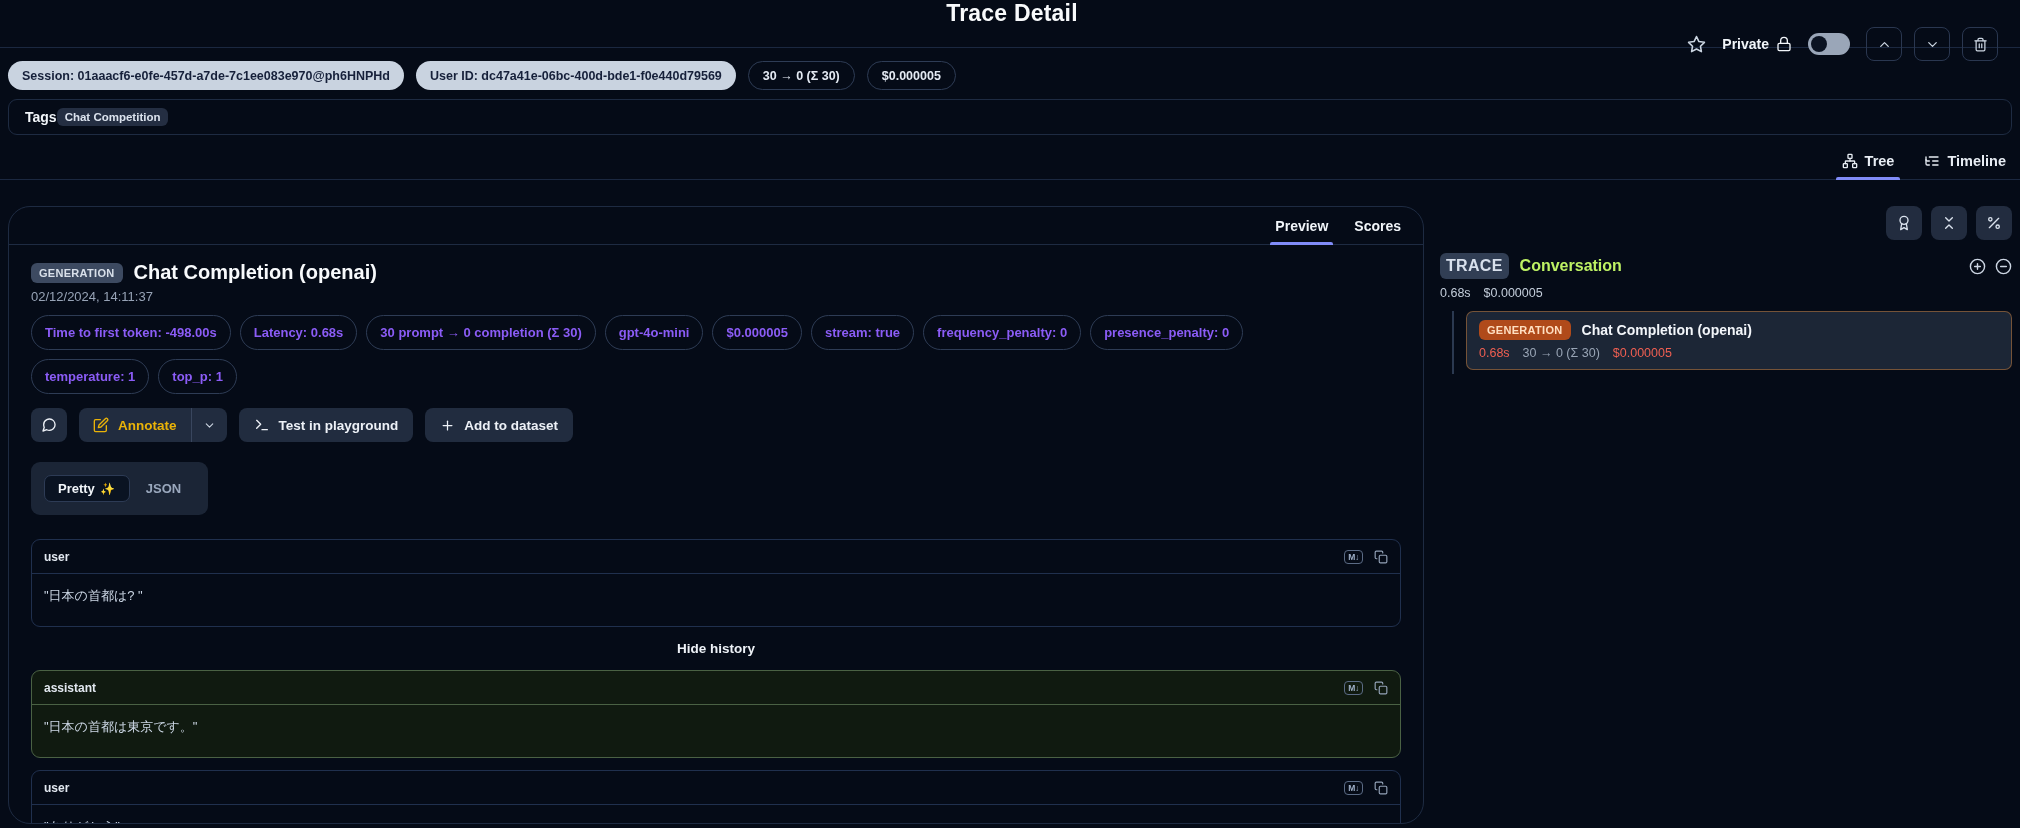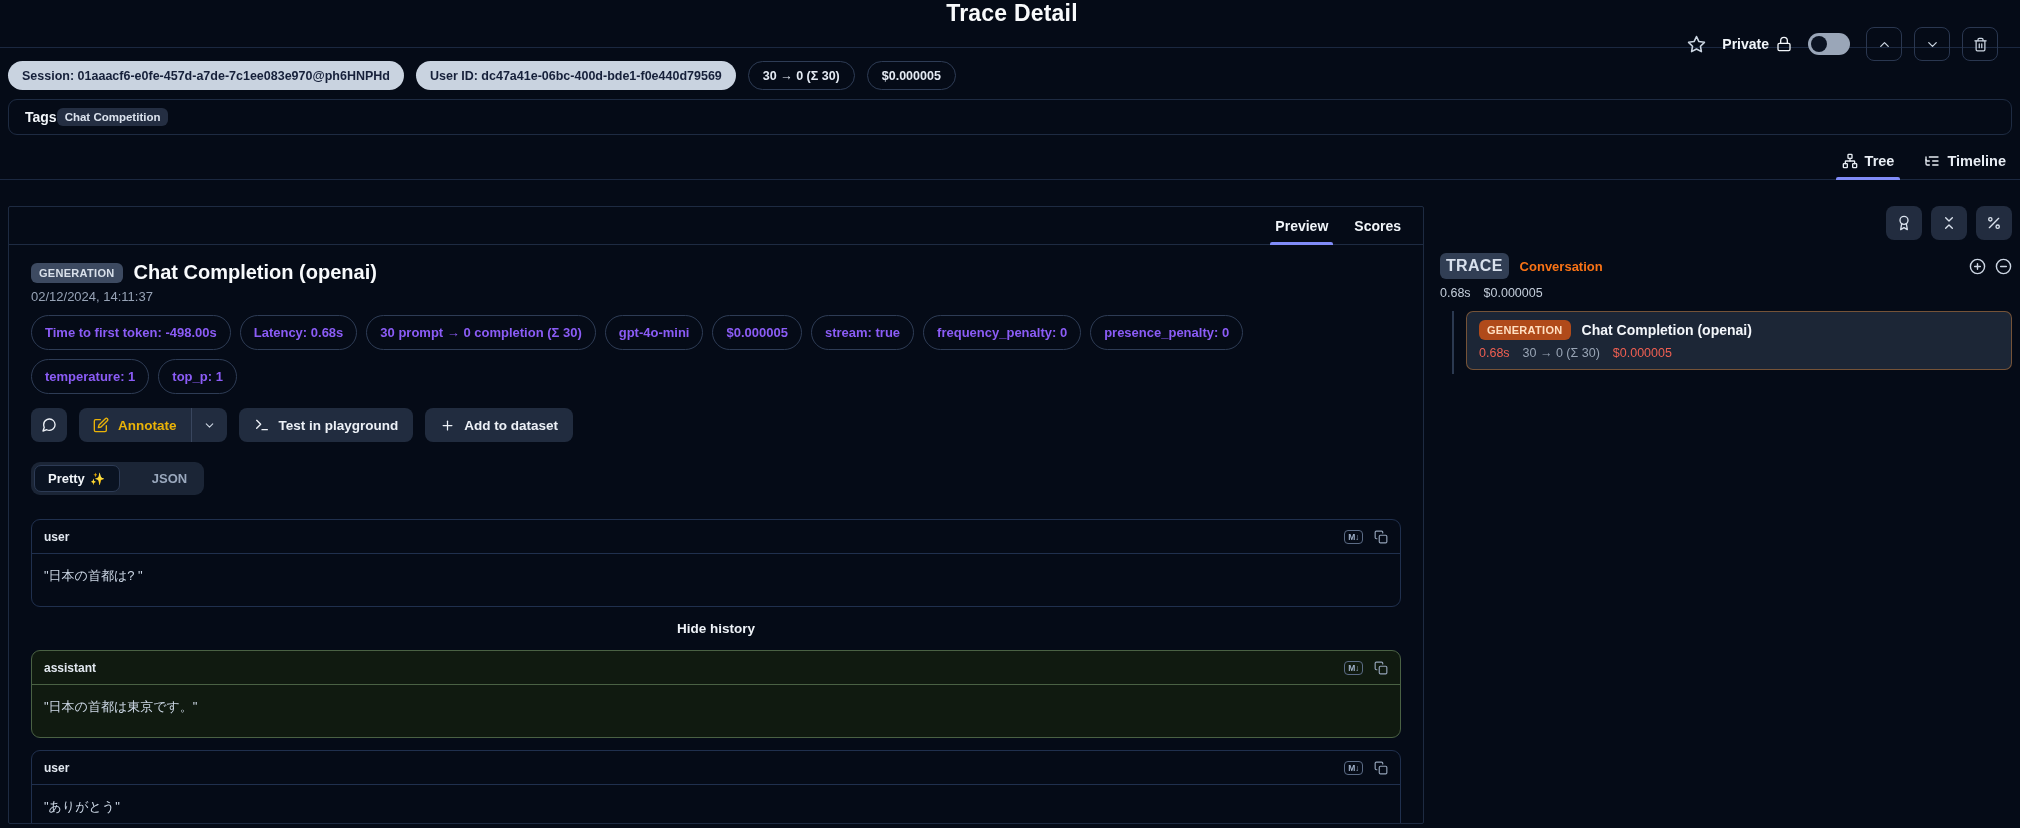--- a/index.html
+++ b/index.html
@@ -47,21 +47,21 @@
   
   .view-tabs {
     height:38px; border-bottom:1px solid #1b2840; display:flex; justify-content:flex-end;
     align-items:stretch; gap:30px; padding-right:14px; margin-top:2px;
   }
   .vtab { position:relative; display:flex; align-items:center; gap:7px; font-size:14.5px; font-weight:600; color:#e8edf4; cursor:pointer; }
   .vtab.active::after { content:""; position:absolute; left:-6px; right:-6px; bottom:-1px; height:3px; background:#818cf8; border-radius:2px 2px 0 0; }
 
   
   .main { display:flex; gap:16px; padding:0 8px; margin-top:26px; align-items:flex-start; }
-  .card { width:1416px; height:618px; border:1px solid #1e2b42; border-radius:2px; overflow:hidden; }
+  .card { width:1416px; height:618px; border:1px solid #1e2b42; border-radius:22px; overflow:hidden; }
   .card-tabs { height:38px; border-bottom:1px solid #1e2b42; display:flex; justify-content:flex-end; align-items:stretch; gap:26px; padding-right:22px; }
   .ctab { position:relative; display:flex; align-items:center; font-size:14px; font-weight:600; color:#f1f5f9; cursor:pointer; }
   .ctab.active::after { content:""; position:absolute; left:-5px; right:-5px; bottom:-1px; height:3px; background:#818cf8; border-radius:2px 2px 0 0; }
   .card-body { padding:16px 22px 0 22px; }
 
   .title-row { display:flex; align-items:center; gap:11px; }
   .type-badge { background:#3d4a61; color:#d9e0ea; font-size:11px; font-weight:700; letter-spacing:.3px; padding:4px 8px; border-radius:6px; }
   .obs-title { font-size:20px; font-weight:700; color:#f8fafc; }
   .timestamp { margin-top:5px; font-size:13px; color:#97a3b6; }
 
@@ -72,21 +72,21 @@
   .btn {
     display:inline-flex; align-items:center; gap:9px; height:34px; padding:0 15px;
     background:#212c3f; border:none; border-radius:8px; color:#edf1f7;
     font-size:13.5px; font-weight:600; cursor:pointer; font-family:inherit;
   }
   .btn.icon-only { width:36px; padding:0; justify-content:center; }
   .split-btn { display:flex; background:#212c3f; border-radius:8px; overflow:hidden; height:34px; }
   .split-main { display:flex; align-items:center; gap:9px; padding:0 14px; background:none; border:none; color:#eab308; font-size:13.5px; font-weight:600; cursor:pointer; font-family:inherit; }
   .split-caret { width:36px; display:flex; align-items:center; justify-content:center; background:none; border:none; border-left:1px solid #39465e; color:#cbd5e1; cursor:pointer; }
 
-  .segmented { margin-top:20px; display:inline-flex; background:#1b2536; border-radius:9px; padding:3px; gap:18px; }
+  .segmented { margin-top:20px; display:inline-flex; background:#1b2536; border-radius:9px; padding:13px; gap:2px; }
   .seg { display:flex; align-items:center; gap:6px; padding:5px 13px; border-radius:7px; font-size:13px; font-weight:600; color:#9aa8bd; border:1px solid transparent; cursor:pointer; }
   .seg.active { background:#0a1322; color:#f1f5f9; border-color:#2d3b55; }
   .sparkle { font-size:12px; color:#f2c14e; }
 
   .messages { margin-top:24px; display:flex; flex-direction:column; gap:12px; }
   .msg { border:1px solid #20304e; border-radius:9px; overflow:hidden; background:transparent; }
   .msg-head { display:flex; align-items:center; height:34px; padding:0 12px; border-bottom:1px solid #20304e; }
   .msg-role { font-size:12px; font-weight:600; color:#e2e8f0; }
   .msg-icons { margin-left:auto; display:flex; align-items:center; gap:11px; color:#94a3b8; }
   .md-badge { border:1px solid #5b6b85; border-radius:4px; font-size:8.5px; font-weight:700; padding:1px 3px; color:#9fb0c8; letter-spacing:-.3px; cursor:pointer; }
@@ -95,21 +95,21 @@
   .msg.assistant { border-color:#4a6144; background:#101a10; }
   .msg.assistant .msg-head { border-bottom-color:#4a6144; }
   .hide-history { text-align:center; font-size:13.5px; font-weight:600; color:#eef2f7; cursor:pointer; padding:2px 0; }
 
   
   .tree-panel { width:572px; }
   .tree-toolbar { display:flex; justify-content:flex-end; gap:9px; }
   .tool-btn { width:36px; height:34px; display:flex; align-items:center; justify-content:center; background:#222c3f; border:none; border-radius:8px; color:#dbe3ee; cursor:pointer; }
   .trace-row { margin-top:13px; display:flex; align-items:center; gap:11px; }
   .trace-badge { background:#313e54; color:#d8e0ec; font-size:16px; font-weight:700; letter-spacing:.3px; padding:4px 6px; border-radius:6px; }
-  .trace-name { font-size:13px; font-weight:600; color:#f97316; }
+  .trace-name { font-size:16px; font-weight:600; color:#bef264; }
   .zoom-icons { margin-left:auto; display:flex; gap:9px; color:#cdd6e3; }
   .zoom-icons svg { cursor:pointer; }
   .trace-metrics { margin-top:7px; display:flex; gap:13px; font-size:12.5px; color:#c3cdda; }
   .tree-item-wrap { margin-top:11px; position:relative; padding-left:26px; }
   .connector { position:absolute; left:12px; top:0; bottom:-4px; width:2px; background:#2b3950; }
   .tree-item { background:#1c2636; border:1px solid rgba(227,140,60,.45); border-radius:7px; padding:8px 12px 9px 12px; cursor:pointer; }
   .ti-row1 { display:flex; align-items:center; gap:11px; }
   .gen-badge { background:#b04a1a; color:#ffdfc2; font-size:11px; font-weight:700; letter-spacing:.3px; padding:4px 8px; border-radius:6px; }
   .ti-name { font-size:14px; font-weight:600; color:#f3f6fa; }
   .ti-row2 { margin-top:6px; display:flex; gap:13px; font-size:12.5px; }

